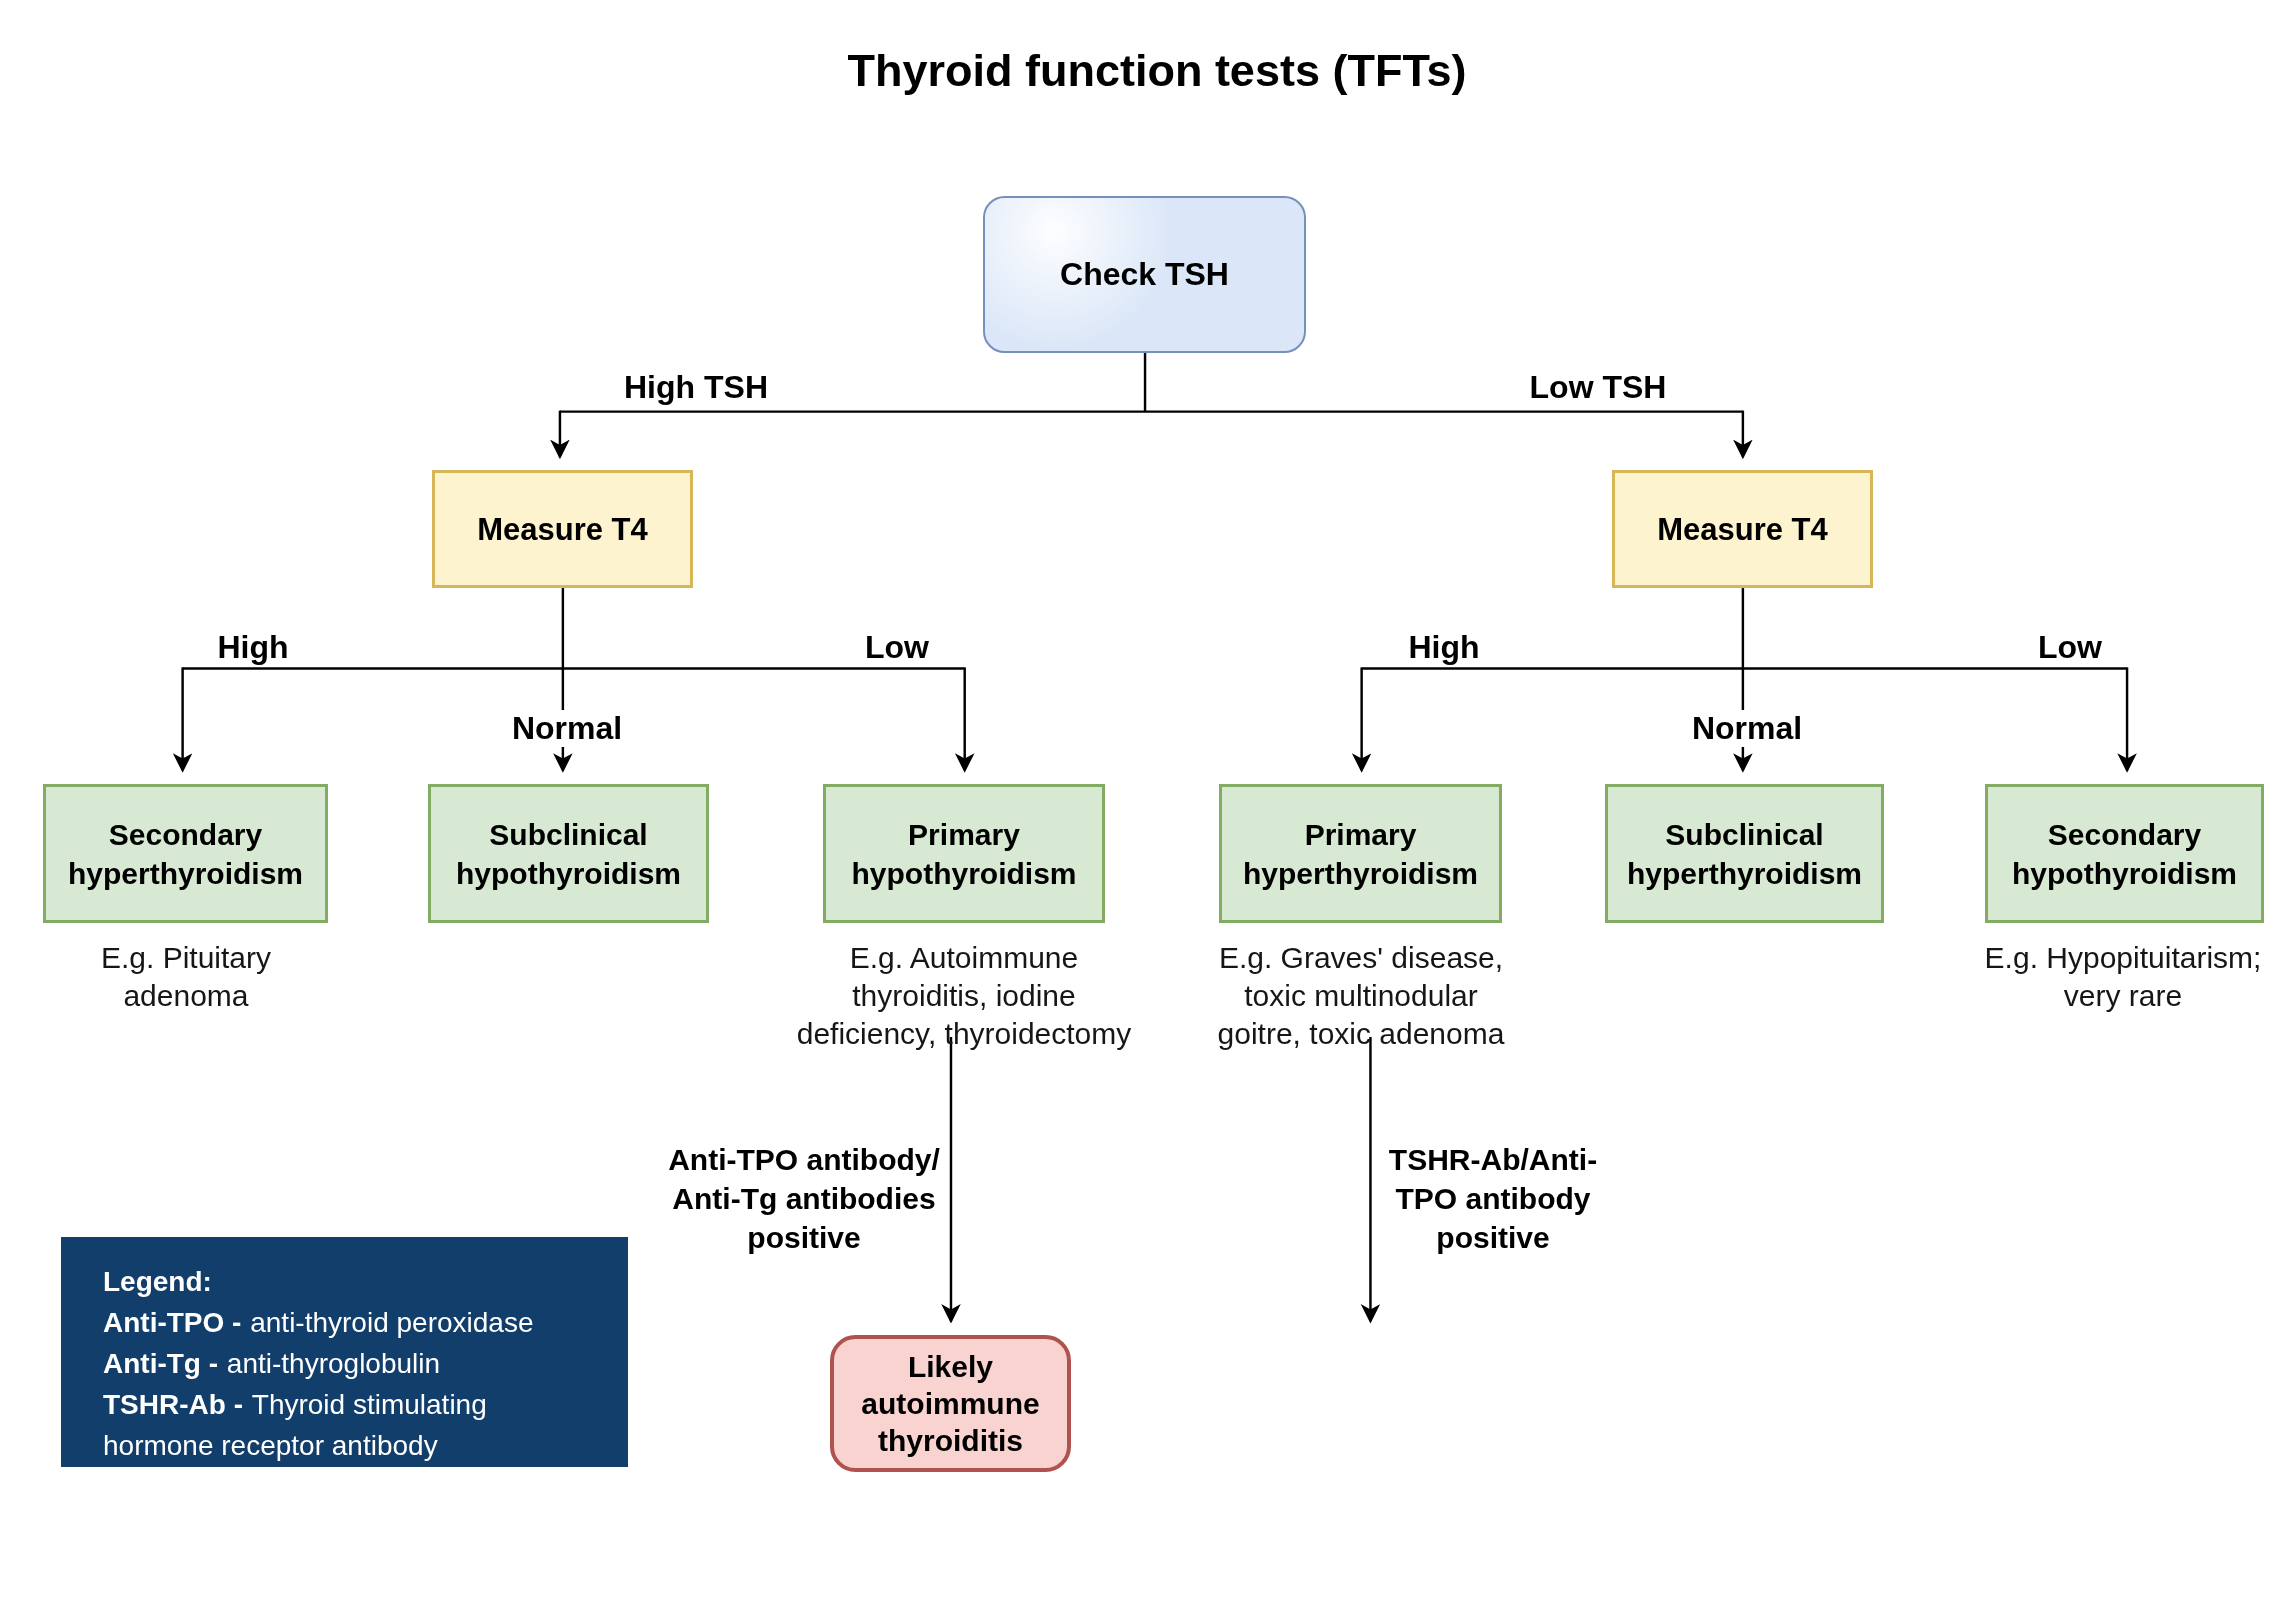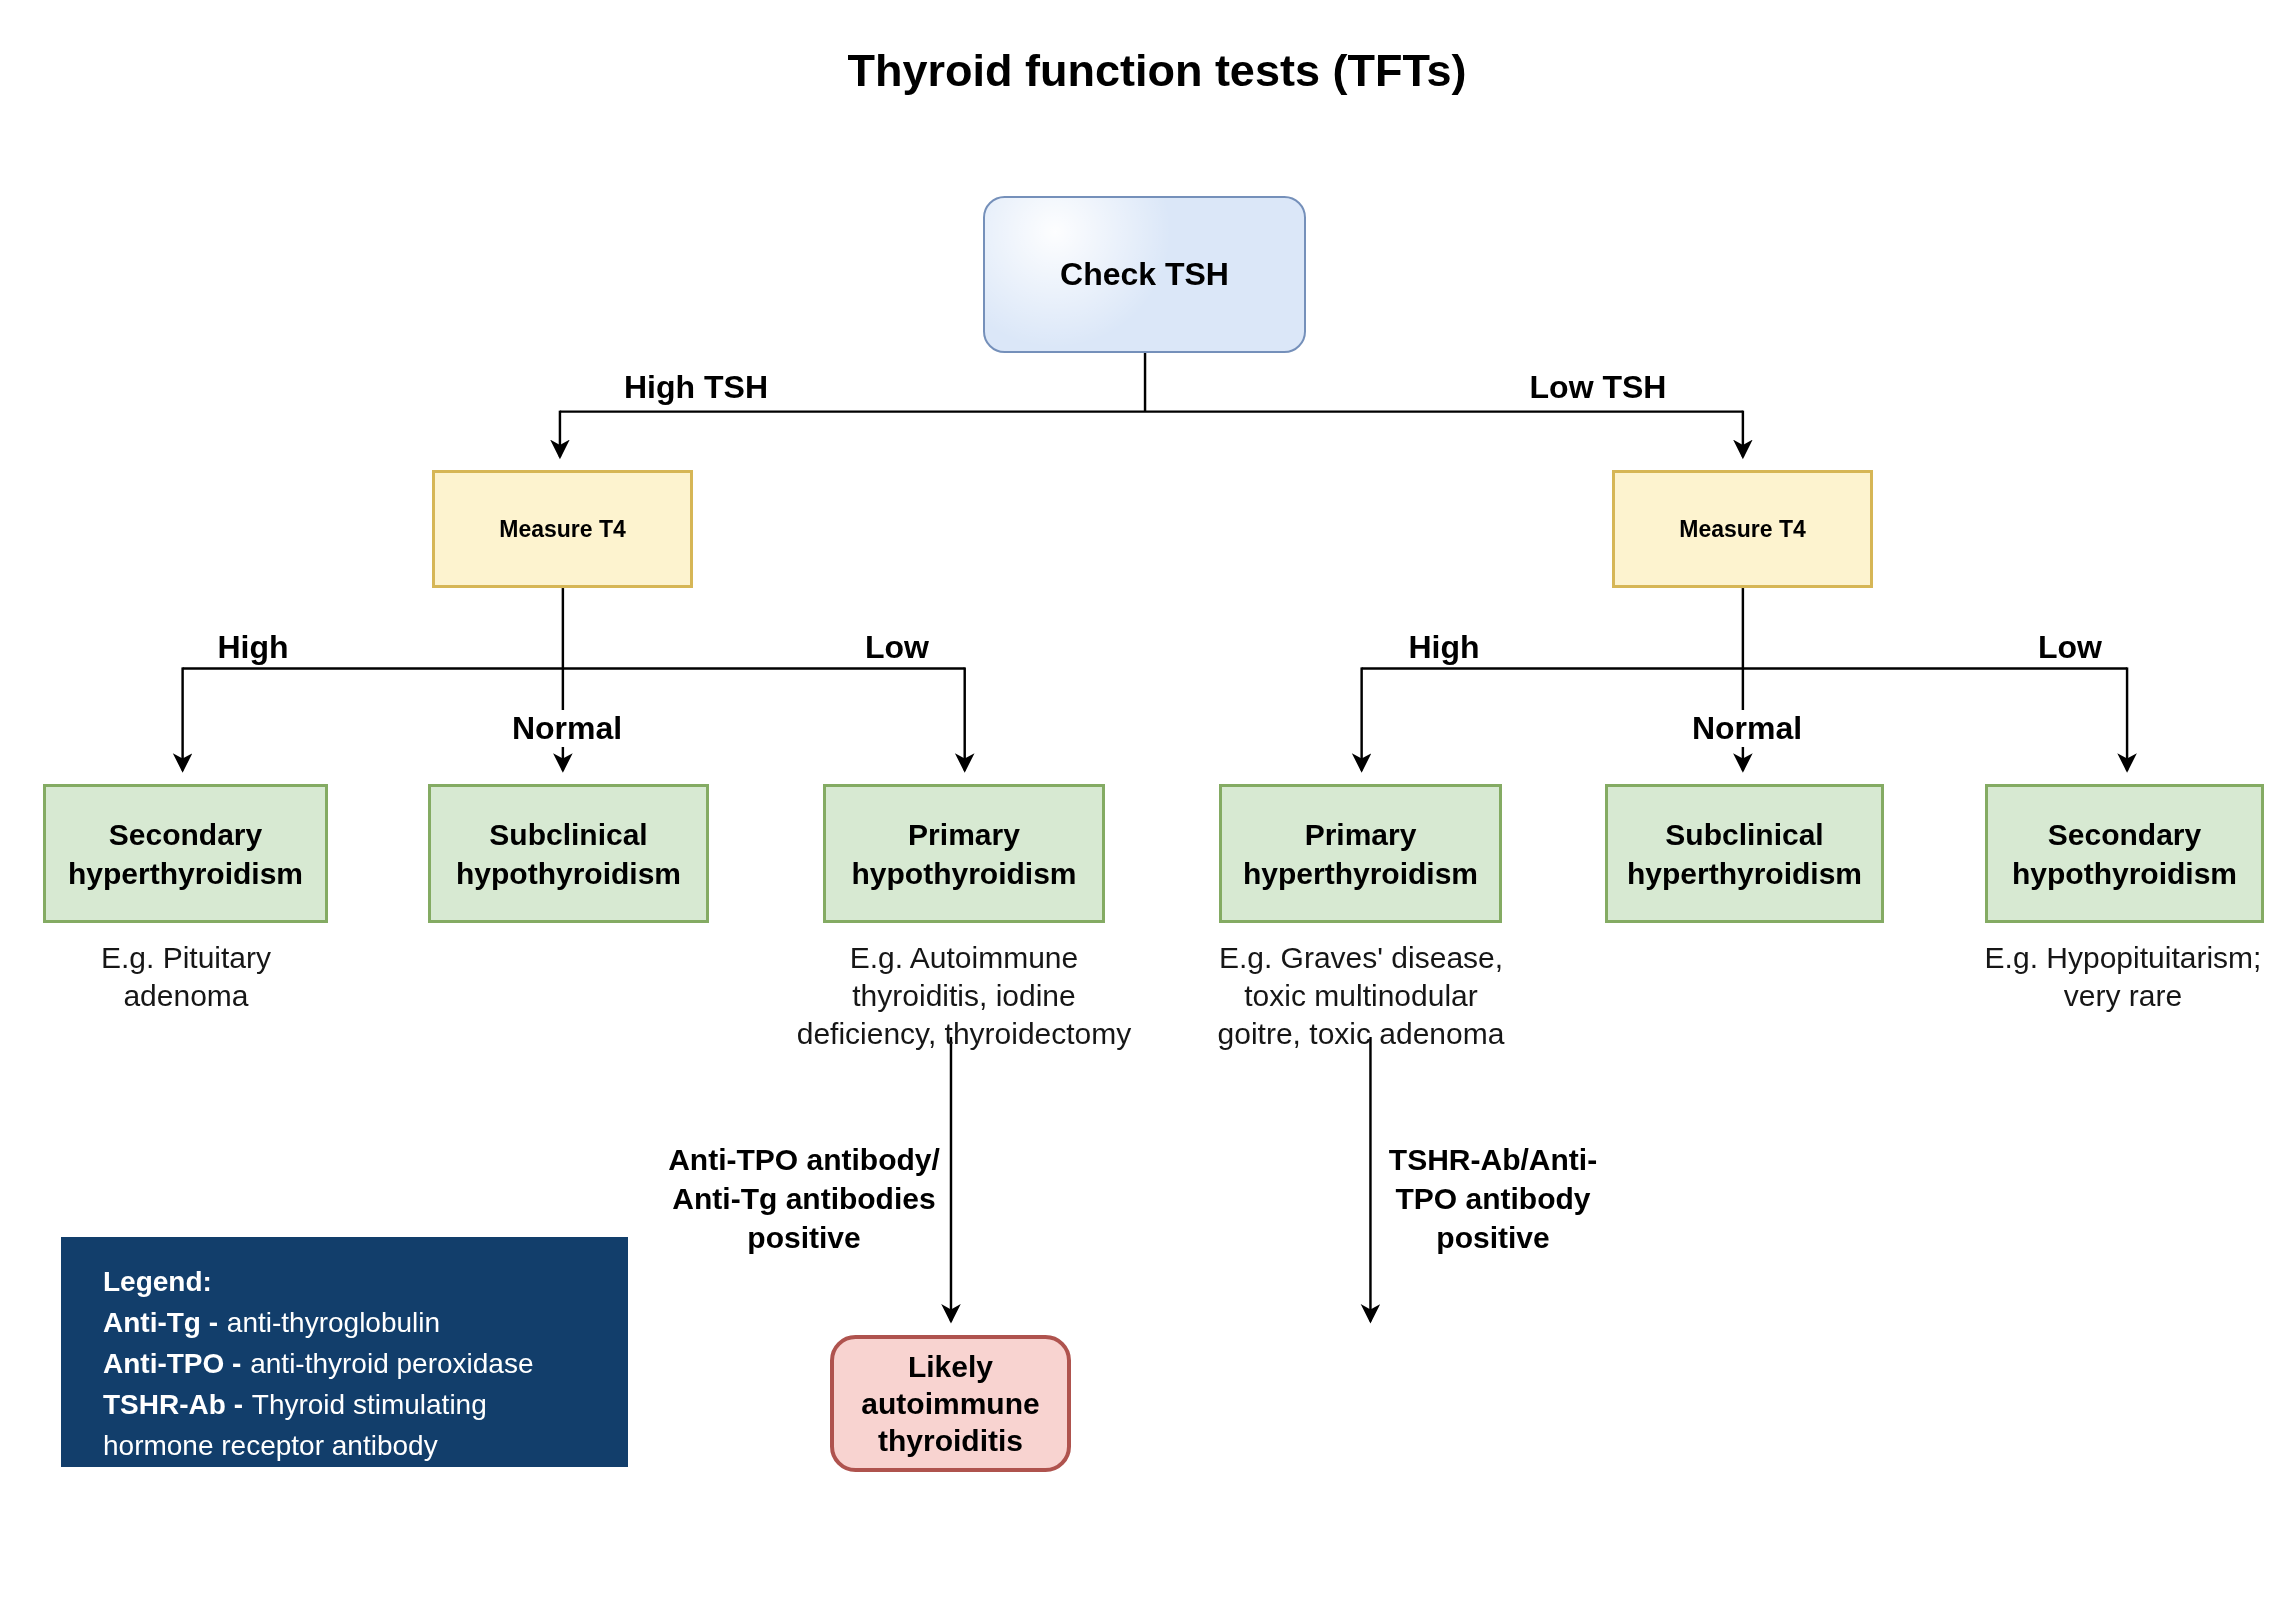--- a/index.html
+++ b/index.html
@@ -23,21 +23,21 @@
   svg.connectors line{stroke:var(--line); stroke-width:2.5;}
   .node{
     position:absolute; display:flex; align-items:center; justify-content:center;
     text-align:center; font-weight:700; font-size:30px; line-height:39px;
     white-space:pre-line; box-sizing:border-box; color:#000;
   }
   .decision{
     background:radial-gradient(circle at 22% 22%, rgba(255,255,255,0.95) 0%, rgba(255,255,255,0) 42%), var(--decision-fill);
     border:2.9px solid var(--decision-border); border-radius:21.6px; font-size:32px;text-align:right;
   }
-  .process{background:var(--process-fill); border:3.9px solid var(--process-border); font-size:23px;}
+  .process{background:var(--process-fill); border:3.9px solid var(--process-border); font-size:31px;}
   .outcome{background:var(--outcome-fill); border:3.9px solid var(--outcome-border);}
   .result{background:var(--result-fill); border:4.9px solid var(--result-border); border-radius:25.5px;}
   .elabel{
     position:absolute; transform:translateX(-50%); background:#ffffff;
     font-weight:700; font-size:32px; line-height:35px; padding:1px 7.8px;
     white-space:nowrap; color:#000; text-align:center;
   }
   .ablabel{
     position:absolute; transform:translateX(-50%); font-weight:700; font-size:30px;
     line-height:39px; white-space:pre-line; text-align:center; color:#000;
@@ -132,24 +132,24 @@
   <div class="ablabel" style="left:804px;top:1140px;width:294px;">Anti-TPO antibody/
 Anti-Tg antibodies
 positive</div>
   <div class="ablabel" style="left:1493px;top:1140px;width:274px;">TSHR-Ab/Anti-
 TPO antibody
 positive</div>
 
   <div class="legend">
     <div class="legend-title">Legend:</div>
     <div>
-      <span class="term">Anti-Tg -</span><span>anti-thyroglobulin</span>
+      <span class="term">Anti-TPO -</span><span>anti-thyroid peroxidase</span>
     </div>
     <div>
-      <span class="term">Anti-TPO -</span><span>anti-thyroid peroxidase</span>
+      <span class="term">Anti-Tg -</span><span>anti-thyroglobulin</span>
     </div>
     <div>
       <span class="term">TSHR-Ab -</span><span>Thyroid stimulating hormone receptor antibody</span>
     </div>
   </div>
 
 </div>
 
 
 </body></html>

